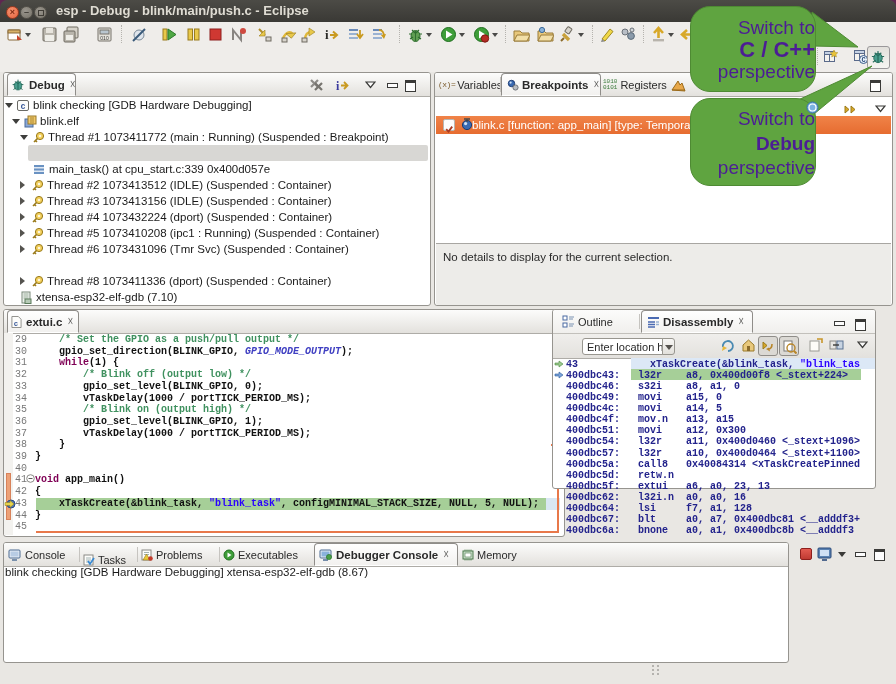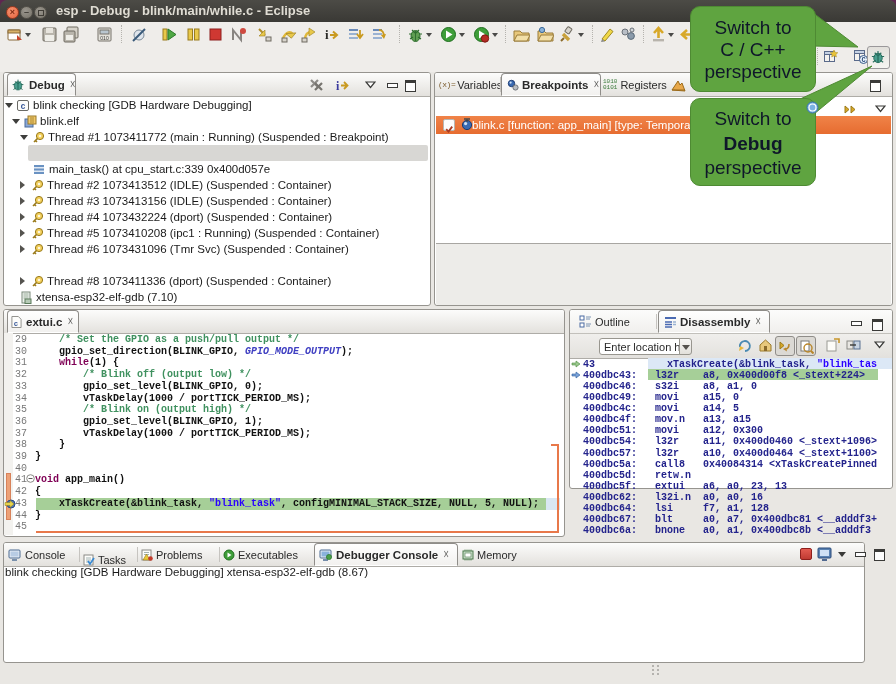--- a/index.html
+++ b/index.html
@@ -29,33 +29,33 @@
 .arr{border-top:4px solid transparent;border-bottom:4px solid transparent;border-left:5px solid #55534f}
 mono,pre{font-family:"Liberation Mono",monospace}
 #edpre{position:absolute;left:31px;top:24px;margin:0;font:bold 10px/11.7px "Liberation Mono",monospace;color:#111;z-index:3}
 #ednum{position:absolute;left:9px;top:24px;margin:0;font:10px/11.7px "Liberation Mono",monospace;color:#787878;text-align:right;width:14px;z-index:3}
 .cmt{color:#3f915f}
 .kw{color:#7f0055}
 .str{color:#2a00ff}
 .mac{color:#4040c2;font-style:italic}
 #dapre{position:absolute;left:13px;top:49px;margin:0;font:bold 10px/11.07px "Liberation Mono",monospace;color:#23238c;z-index:3}
 #conpre{position:absolute;left:1px;top:40px;margin:0;font:10px/9.8px "Liberation Mono",monospace;color:#151515}
-.co{position:absolute;border:1px solid #4e8a33;background:#5fa440;border-radius:10px;color:#0f172a;text-align:center;z-index:9}
+.co{position:absolute;border:1px solid #4e8a33;background:#5fa440;border-radius:20px;color:#4c1d95;text-align:right;z-index:9}
 .gicon{position:absolute}
 </style>
 </head>
 <body>
 <div id="titlewrap"></div>
 <div id="titlebar">
 <div class="wbtn" style="left:6px;background:radial-gradient(circle at 40% 35%,#f8926f,#e2633f);border:1px solid #9e3a20;color:#7e2913;font-weight:bold">×</div>
 <div class="wbtn" style="left:20px;background:radial-gradient(circle at 40% 35%,#9a968e,#767268);border:1px solid #55524b;color:#3f3c36;font-weight:bold">–</div>
 <div class="wbtn" style="left:34px;background:radial-gradient(circle at 40% 35%,#9a968e,#767268);border:1px solid #55524b">
       <span style="display:block;margin:2.5px auto 0;width:4px;height:4px;border:1px solid #3f3c36"></span>
     </div>
-<div id="wtitle">esp - Debug - blink/main/while.c - Eclipse</div>
+<div id="wtitle">esp - Debug - blink/main/push.c - Eclipse</div>
 </div>
 <div id="toolbar">
 <svg class="ti" style="left:7px" viewBox="0 0 17 17">
       <rect x="1" y="4" width="12" height="10" rx="1" fill="#fff" stroke="#8a6a3a"></rect>
       <rect x="1" y="4" width="12" height="3" fill="#d8b36a" stroke="#8a6a3a"></rect>
       <path d="M10 9 l5 5 h-5z" fill="#c8452c"></path>
     </svg>
 <div class="dd" style="left:25px"></div>
 <svg class="ti" style="left:41px" viewBox="0 0 17 17">
       <rect x="2" y="2" width="13" height="13" rx="1" fill="#b9b5ac" stroke="#6e6a60"></rect>
@@ -316,20 +316,21 @@
         <path d="M2.2 5.2 L4.5 7.6 L8.2 2.6" fill="none" stroke="#a83a22" stroke-width="1.8"></path>
       </svg></div>
 <svg class="abs" style="left:26px;top:45px;z-index:1" width="12" height="13" viewBox="0 0 12 13">
       <circle cx="6" cy="7" r="4.6" fill="#3a6ab2" stroke="#1a3a72"></circle>
       <circle cx="4.6" cy="5.6" r="1.6" fill="#cfe0f4"></circle>
       <path d="M3 1 h6 M6 1 v3" stroke="#4a4a48" stroke-width="1.4"></path>
     </svg>
 <div class="abs" style="left:37px;top:43px;z-index:1;height:18px;display:flex;align-items:center;font-size:11.5px;color:#fff;white-space:nowrap;overflow:hidden;width:340px">blink.c [function: app_main] [type: Temporary]</div>
 <div style="position:absolute;left:1px;top:170px;width:455px;height:1px;background:#a8a6a2"></div>
 <div style="position:absolute;left:1px;top:171px;width:455px;height:61px;background:#edece9;border-radius:0 0 2px 2px"></div>
+<div class="abs" style="left:8px;top:178px;font-size:11.5px;color:#2a2a2a">No details to display for the current selection.</div>
 </div>
 <div class="panel" style="left:3px;top:309px;width:562px;height:228px">
 <div class="phead"></div>
 <div class="tab on" style="left:3px;width:72px;padding:0 3px">
 <svg width="11" height="12" viewBox="0 0 12 13">
         <path d="M1 .5 h7 l3 3 v9 h-10z" fill="#fdfdfb" stroke="#8a8a86"></path>
         <text x="5.5" y="10.5" font-size="8" font-weight="bold" text-anchor="middle" fill="#3a5a9a" font-family="Liberation Mono">c</text>
       </svg>
 <span style="margin-left:4px">extui.c</span>
       <span class="tx">☓</span>
@@ -379,21 +380,21 @@
         vTaskDelay(1000 / portTICK_PERIOD_MS);
     }
 }
 
 <span class="kw">void</span> app_main()
 {
     xTaskCreate(&amp;blink_task, <span class="str">"blink_task"</span>, configMINIMAL_STACK_SIZE, NULL, 5, NULL);
 }
 </pre>
 </div>
-<div class="panel" style="left:569px;top:309px;width:324px;height:180px">
+<div class="panel" style="left:552px;top:309px;width:324px;height:180px">
 <div class="phead" style="height:48px"></div>
 <div style="position:absolute;left:0;top:23px;right:0;height:1px;background:#c2c0bb"></div>
 <div class="tab" style="left:6px;width:76px;padding:0 3px">
 <svg width="13" height="13" viewBox="0 0 13 13">
         <rect x="1" y="1" width="4" height="4" fill="#fff" stroke="#4a6aa2"></rect>
         <rect x="1" y="8" width="4" height="4" fill="#fff" stroke="#4a6aa2"></rect>
         <path d="M7 2 h5 M7 4 h4 M7 9 h5 M7 11 h4" stroke="#7a92b2"></path>
       </svg>
 <span style="margin-left:3px">Outline</span>
     </div>
@@ -463,21 +464,21 @@
 400dbc54:   l32r    a11, 0x400d0460 &lt;_stext+1096&gt;
 400dbc57:   l32r    a10, 0x400d0464 &lt;_stext+1100&gt;
 400dbc5a:   call8   0x40084314 &lt;xTaskCreatePinned
 400dbc5d:   retw.n
 400dbc5f:   extui   a6, a0, 23, 13
 400dbc62:   l32i.n  a0, a0, 16
 400dbc64:   lsi     f7, a1, 128
 400dbc67:   blt     a0, a7, 0x400dbc81 &lt;__adddf3+
 400dbc6a:   bnone   a0, a1, 0x400dbc8b &lt;__adddf3</pre>
 </div>
-<div class="panel" style="left:3px;top:542px;width:862px;height:121px">
+<div class="panel" style="left:3px;top:542px;width:786px;height:121px">
 <div class="phead"></div>
 <div class="tab" style="left:2px;width:70px;padding:0 2px">
 <svg width="13" height="12" viewBox="0 0 13 12">
         <rect x="1" y="1" width="11" height="8" rx="1" fill="#e8eef6" stroke="#4a6a92"></rect>
         <rect x="2.5" y="2.5" width="8" height="5" fill="#b8cce4"></rect>
         <path d="M4 11 h5" stroke="#4a6a92" stroke-width="1.4"></path>
       </svg>
 <span style="margin-left:4px">Console</span>
     </div>
 <div class="tabsep" style="left:75px"></div>
@@ -545,21 +546,21 @@
       <circle cx="3" cy="10" r="1"></circle>
       <circle cx="8" cy="10" r="1"></circle>
     </g>
   </svg>
 <svg class="abs" style="left:0;top:0;z-index:8" width="896" height="200" viewBox="0 0 896 200">
     <polygon points="812,12 858,47 812,46" fill="#5fa440" stroke="#4e8a33" stroke-width="1"></polygon>
     <polygon points="798,100 872,66 814,114" fill="#5fa440" stroke="#4e8a33" stroke-width="1"></polygon>
   </svg>
 <div class="co" style="left:690px;top:6px;width:126px;height:86px;padding-top:10px;box-sizing:border-box">
 <div style="font-size:19px;line-height:22px">Switch to</div>
-<div style="font-size:19px;line-height:22px;font-weight:normal">C / C++</div>
+<div style="font-size:22px;line-height:22px;font-weight:bold">C / C++</div>
 <div style="font-size:19px;line-height:22px">perspective</div>
 </div>
 <div class="co" style="left:690px;top:98px;width:126px;height:88px;padding-top:8px;box-sizing:border-box">
 <div style="font-size:19px;line-height:24.5px">Switch to</div>
 <div style="font-size:19px;line-height:24.5px;font-weight:bold">Debug</div>
 <div style="font-size:19px;line-height:24.5px">perspective</div>
 </div>
 <svg class="abs" style="left:806px;top:101px;z-index:10" width="13" height="13" viewBox="0 0 13 13">
     <circle cx="6.5" cy="6.5" r="5.5" fill="#7ab2e2" stroke="#3a72aa"></circle>
     <path d="M3 6.5 a3.5 3.5 0 0 1 7 0 M10 6.5 a3.5 3.5 0 0 1 -7 0" fill="none" stroke="#fff" stroke-width="1.2"></path>

